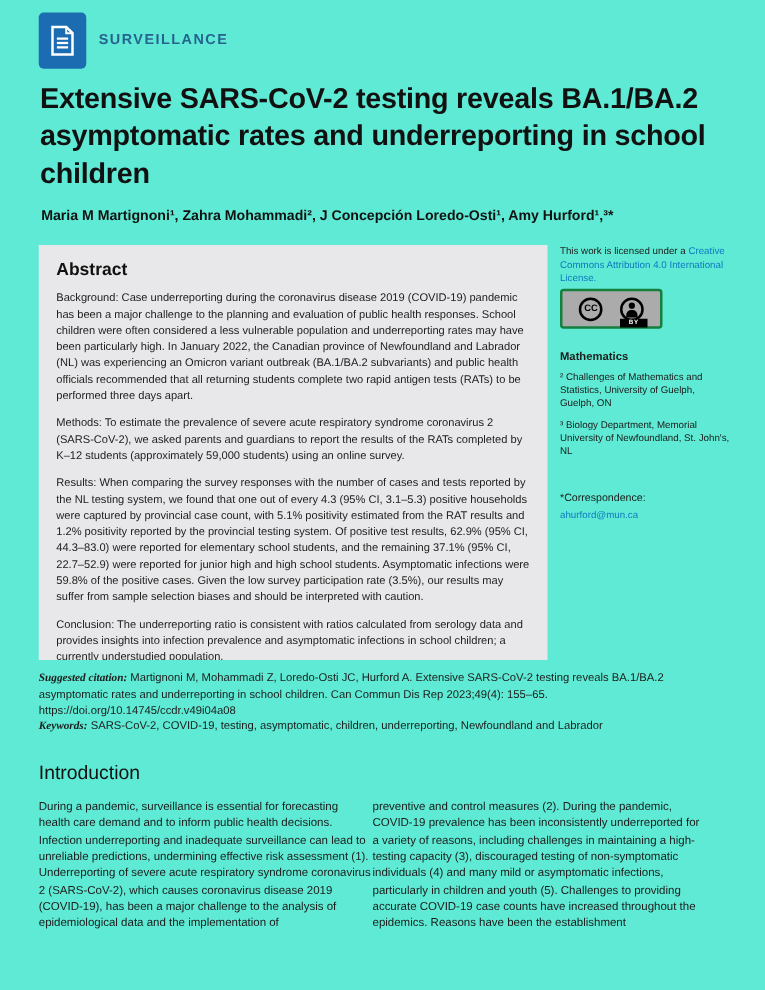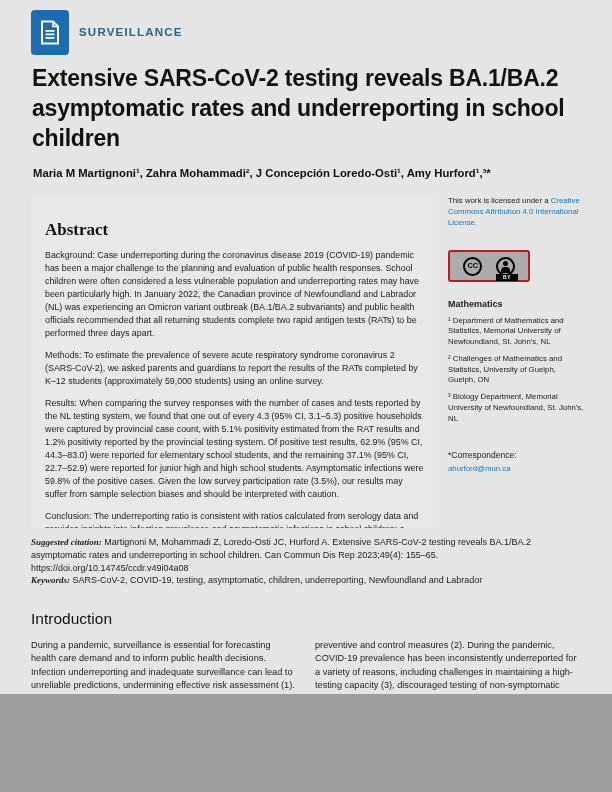--- a/index.html
+++ b/index.html
@@ -1,18 +1,18 @@
 <!DOCTYPE html>
 <html style="--brand-blue: #1b6cb1; --header-blue: #27638f; --link-blue: #0f7ac2; --abstract-bg: #e8e8ea;"><head>
 <meta charset="utf-8">
 <style>
   html,body { margin:0; padding:0; background:#9e9e9e; }
   .page {
-    position:relative; width:612px; height:694px; margin:0 auto;
-    background:#e5e5e5; overflow:hidden;
+    position:relative; width:612px; height:792px; margin:0 auto;
+    background:#5eead4; overflow:hidden;
     font-family:"Liberation Sans", sans-serif; color:#1a1a1a;
   }
   
   .brand-icon {
     position:absolute; left:31px; top:10px; width:38px; height:45px;
     background:var(--brand-blue,#1b6cb1); border-radius:4px;
     display:flex; align-items:center; justify-content:center;
   }
   .section-label {
     position:absolute; left:79px; top:26px;
@@ -28,31 +28,31 @@
   .authors {
     position:absolute; left:33px; top:167px; width:540px;
     font-size:11.3px; font-weight:700; color:#111;
   }
   
   .abstract-box {
     position:absolute; left:31px; top:196px; width:407px; height:332px;
     background:var(--abstract-bg,#e8e8ea); box-sizing:border-box;
     padding:11px 14px 10px 14px; overflow:hidden;
   }
-  .abstract-box h2 { margin:13px 0 9px 0; font-size:17px; font-weight:700; color:#111;font-family:Liberation Serif, serif; }
+  .abstract-box h2 { margin:0 0 9px 0; font-size:14px; font-weight:700; color:#111; }
   .abstract-box p { margin:0 0 9px 0; font-size:8.9px; line-height:1.46; color:#1c1c1c; }
   
   .sidebar {
     position:absolute; left:448px; top:196px; width:136px;
     font-size:7.8px; line-height:1.38; color:#1c1c1c;
   }
   .sidebar a { color:var(--link-blue,#0f7ac2); text-decoration:none; }
-  .license { margin:0 0 22px 0; }
+  .license { margin:0 0 3px 0; }
   .cc-badge {
-    width:78px; height:28px; background:#ababab; border:2px solid #b91c1c;
+    width:78px; height:28px; background:#ababab; border:2px solid #15803d;
     border-radius:3px; display:flex; align-items:center; justify-content:space-evenly;
     margin:0 0 16px 0; position:relative;
   }
   .cc-circle {
     width:19px; height:19px; border:2px solid #000; border-radius:50%;
     box-sizing:border-box; display:flex; align-items:center; justify-content:center;
     font-size:7.5px; font-weight:700; color:#000; position:relative;
   }
   .p-head { width:5px; height:5px; background:#000; border-radius:50%; margin:2px auto 0; }
   .p-body { width:9px; height:6px; background:#000; border-radius:4px 4px 0 0; margin:1px auto 0; }
@@ -71,21 +71,21 @@
   }
   .citation p { margin:0; }
   .bi { font-weight:700; font-style:italic;font-family:Liberation Serif, serif; }
   
   .intro-heading {
     position:absolute; left:31px; top:610px; margin:0;
     font-size:15.5px; font-weight:400; color:#111;
   }
   .intro-cols {
     position:absolute; left:31px; top:639px; width:552px;
-    display:flex; gap:17px;
+    display:flex; 
   }
   .intro-col { width:267px; font-size:9.2px; line-height:1.45; color:#1c1c1c; }
   
   .footer {
     position:absolute; left:31px; top:761px; width:550px;
     display:flex; gap:34px; font-size:10.5px; color:#111;
   }
 </style>
 </head>
 <body>
@@ -124,21 +124,20 @@
       <div class="cc-circle">
         <div>
             <div class="p-head"></div>
             <div class="p-body"></div>
           </div>
       </div>
       <div class="cc-by-label">BY</div>
     </div>
 
     <p class="aff-heading">Mathematics</p>
-    <p class="aff">¹ Department of Mathematics and Statistics, Memorial University of Newfoundland, St. John's, NL</p>
     <p class="aff">² Challenges of Mathematics and Statistics, University of Guelph, Guelph, ON</p>
     <p class="aff">³ Biology Department, Memorial University of Newfoundland, St. John's, NL</p>
 
     <p class="corr-heading">*Correspondence:</p>
     <a href="#">ahurford@mun.ca</a>
   </div>
 
   <div class="citation">
     <p><span class="bi">Suggested citation:</span><span> Martignoni M, Mohammadi Z, Loredo-Osti JC, Hurford A. Extensive SARS-CoV-2 testing reveals BA.1/BA.2 asymptomatic rates and underreporting in school children. Can Commun Dis Rep 2023;49(4): 155–65. https://doi.org/10.14745/ccdr.v49i04a08</span></p>
     <p><span class="bi">Keywords:</span><span> SARS-CoV-2, COVID-19, testing, asymptomatic, children, underreporting, Newfoundland and Labrador</span></p>

